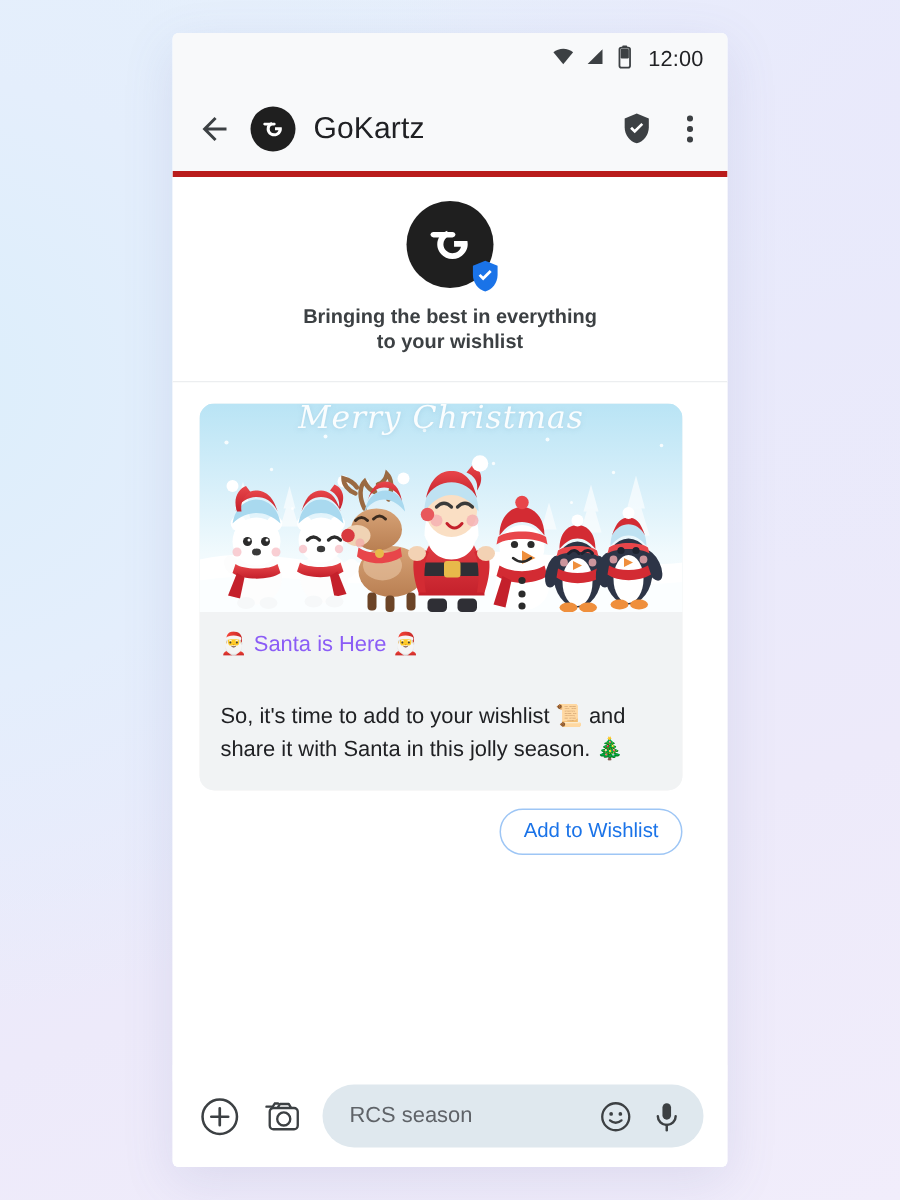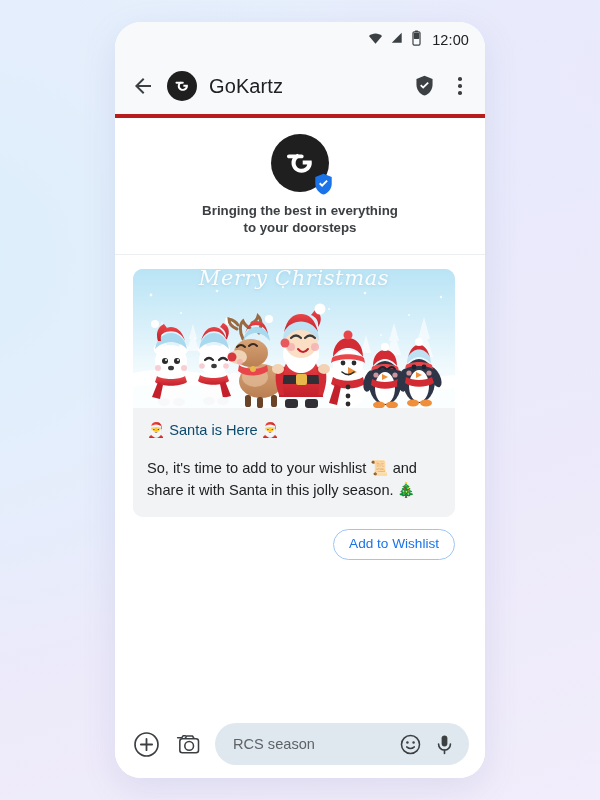--- a/index.html
+++ b/index.html
@@ -25,21 +25,21 @@
   }
 
   
   #phone {
     position: absolute;
     left: 115px;
     top: 22px;
     width: 370px;
     height: 756px;
     background: #ffffff;
-    border-radius: 26px;
+    border-radius: 4px;
     overflow: hidden;
     box-shadow: 0 10px 34px rgba(90, 100, 160, 0.13);
   }
 
   
   .statusbar {
     height: 36px;
     background: #f8f9fa;
     display: flex;
     align-items: center;
@@ -147,22 +147,22 @@
     text-shadow: 0 1px 3px rgba(150,195,220,.5);
     pointer-events: none;
   }
 
   .card-body {
     background: #f1f3f4;
     padding: 13px 14px 16px;
   }
   .card-heading {
     font-size: 14.6px;
-    color: #0c4a6e;
-    margin: 0 0 18px;
+    color: #8b5cf6;
+    margin: 0 0 28px;
     line-height: 19px;
   }
   .card-text {
     font-size: 14.6px;
     color: #202124;
     line-height: 21.5px;
     margin: 0 0 17px;
   }
   .card-text:last-child { margin-bottom: 0; }
 
@@ -286,21 +286,21 @@
       </div>
       <span class="verified-badge">
         <svg width="21" height="22" viewBox="0 0 24 25">
           <path fill="#1a73e8" d="M12 .8 2.6 4.6v7.2c0 5.8 4 11.2 9.4 12.6 5.4-1.4 9.4-6.8 9.4-12.6V4.6L12 .8z"></path>
           <path fill="#ffffff" d="m10.4 15.9-3.5-3.5 1.5-1.5 2 2 5-5 1.5 1.5-6.5 6.5z"></path>
         </svg>
       </span>
     </div>
     <div class="brand-tagline">
       <span>Bringing the best in everything</span><br>
-      <span>to your doorsteps</span>
+      <span>to your wishlist</span>
     </div>
   </div>
 
   <div class="chat">
 
     <div class="rich-card">
 
       <div class="card-hero">
         <svg viewBox="0 0 322 139" width="322" height="139" preserveAspectRatio="none">
           <defs>

